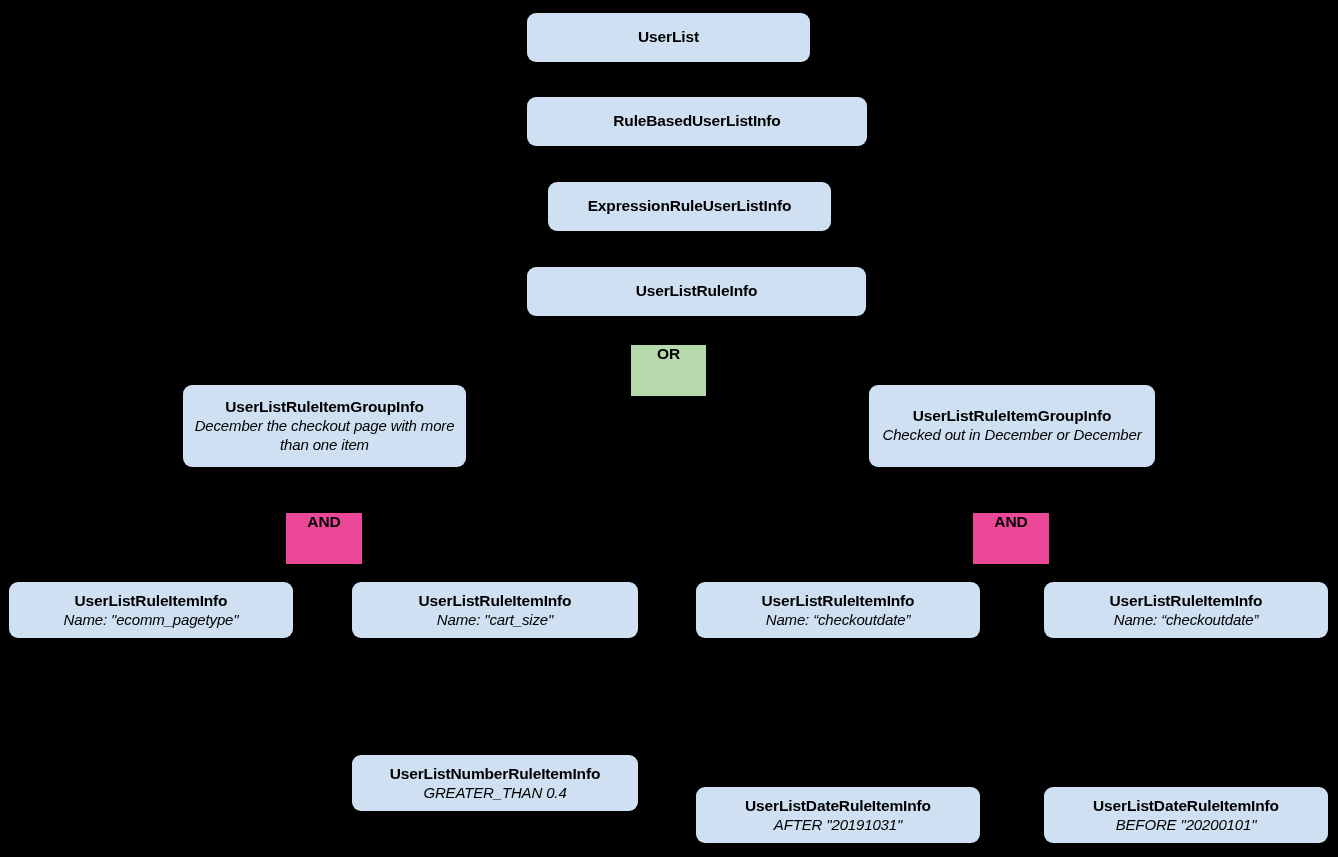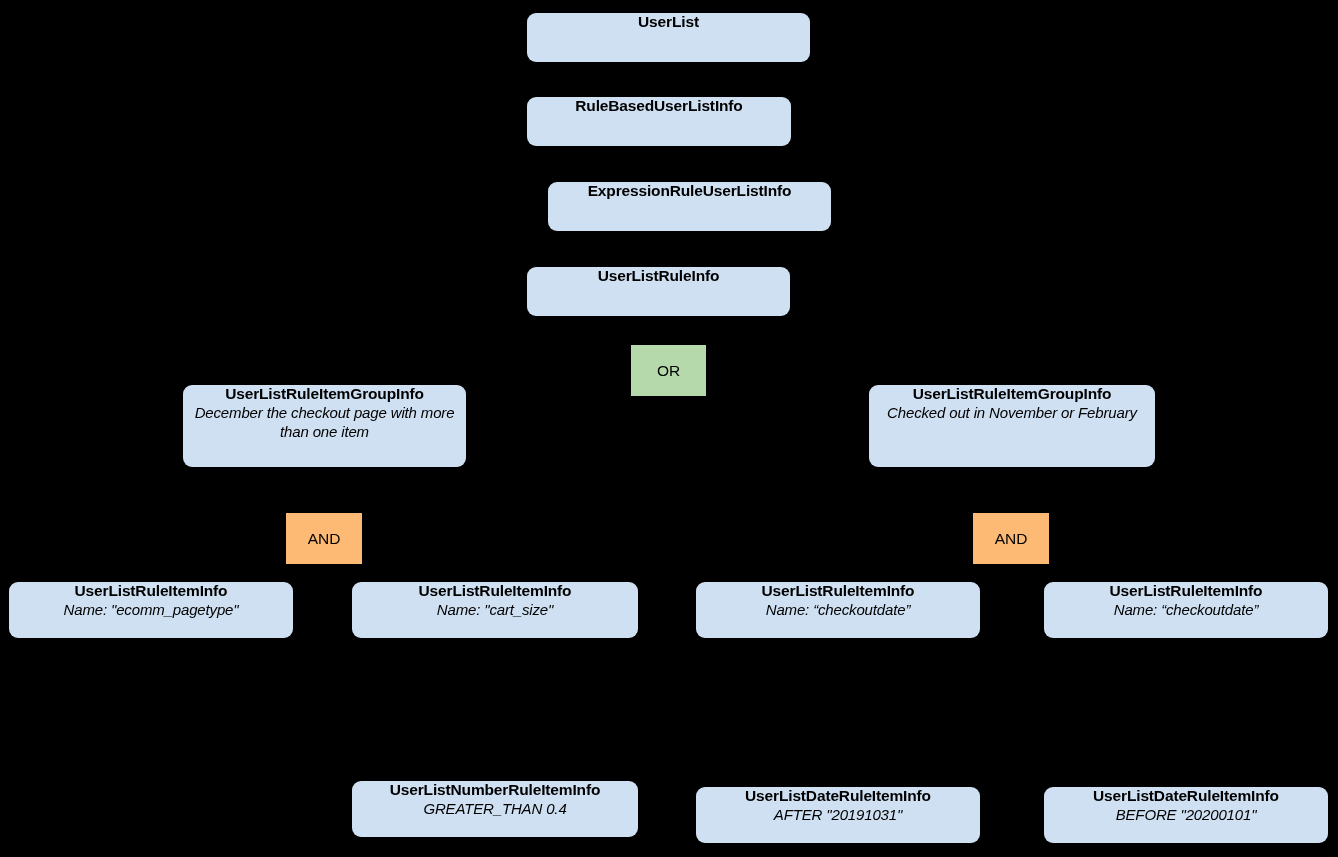--- a/index.html
+++ b/index.html
@@ -24,20 +24,21 @@
     height: 857px;
   }
 
   
   .node {
     position: absolute;
     box-sizing: border-box;
     display: flex;
     flex-direction: column;
     align-items: center;
+    justify-content: center;
     text-align: center;
     color: #000000;
     line-height: 1.18;
   }
 
   .node.entity {
     background: #cfe0f2;
     border-radius: 9px;
   }
 
@@ -58,76 +59,76 @@
   .node .subtitle.wrap {
     white-space: normal;
     line-height: 1.22;
   }
 
   
   .op {
     position: absolute;
     box-sizing: border-box;
     display: flex;
-    align-items: center;
+    align-items: flex-start;
     justify-content: center;
     color: #000000;
-    font-weight: normal;
+    font-weight: bold;
     font-size: 15.5px;
     border-radius: 0;
   }
   .op.or  { background: #b5d9ab; }
-  .op.and { background: #fdba74; }
+  .op.and { background: #ec4899; }
 
   
   .stub {
     position: absolute;
     width: 0;
     height: 0;
     border-left: 11px solid transparent;
     border-right: 11px solid transparent;
     border-top: 12px solid #000000;
   }
 </style>
 </head>
 <body>
 
 <div id="canvas">
 
   <div class="node entity" style="left:527px; top:13px; width:283px; height:49px;">
     <span class="title">UserList</span>
   </div>
 
-  <div class="node entity" style="left:527px; top:97px; width:264px; height:49px;">
+  <div class="node entity" style="left:527px; top:97px; width:340px; height:49px;">
     <span class="title">RuleBasedUserListInfo</span>
   </div>
 
   <div class="node entity" style="left:527px; top:182px; width:283px; height:49px;margin-left:21px;">
     <span class="title">ExpressionRuleUserListInfo</span>
   </div>
 
-  <div class="node entity" style="left:527px; top:267px; width:263px; height:49px;">
+  <div class="node entity" style="left:527px; top:267px; width:339px; height:49px;">
     <span class="title">UserListRuleInfo</span>
   </div>
 
   <div class="op or" style="left:631px; top:345px; width:75px; height:51px;">
     <span>OR</span>
   </div>
 
   <div class="stub" style="left:313px; top:374px;"></div>
   <div class="stub" style="left:973px; top:374px;"></div>
 
   <div class="node entity" style="left:183px; top:385px; width:283px; height:82px; padding:0 10px;">
     <span class="title">UserListRuleItemGroupInfo</span>
     <span class="subtitle wrap">December the checkout page with more than one item</span>
   </div>
 
   <div class="node entity" style="left:869px; top:385px; width:286px; height:82px; padding:0 10px;">
     <span class="title">UserListRuleItemGroupInfo</span>
-    <span class="subtitle wrap">Checked out in November or February</span>
+    <span class="subtitle wrap">Checked out in December or December</span>
   </div>
 
   <div class="op and" style="left:286px; top:513px; width:76px; height:51px;">
     <span>AND</span>
   </div>
 
   <div class="op and" style="left:973px; top:513px; width:76px; height:51px;">
     <span>AND</span>
   </div>
 
@@ -145,21 +146,21 @@
     <span class="title">UserListRuleItemInfo</span>
     <span class="subtitle">Name: “checkoutdate”</span>
   </div>
 
   <div class="node entity" style="left:1044px; top:582px; width:284px; height:56px;">
     <span class="title">UserListRuleItemInfo</span>
     <span class="subtitle">Name: “checkoutdate”</span>
   </div>
 
 
-  <div class="node entity" style="left:352px; top:781px; width:286px; height:56px;">
+  <div class="node entity" style="left:352px; top:755px; width:286px; height:56px;">
     <span class="title">UserListNumberRuleItemInfo</span>
     <span class="subtitle">GREATER_THAN 0.4</span>
   </div>
 
   <div class="node entity" style="left:696px; top:787px; width:284px; height:56px;">
     <span class="title">UserListDateRuleItemInfo</span>
     <span class="subtitle">AFTER "20191031"</span>
   </div>
 
   <div class="node entity" style="left:1044px; top:787px; width:284px; height:56px;">

